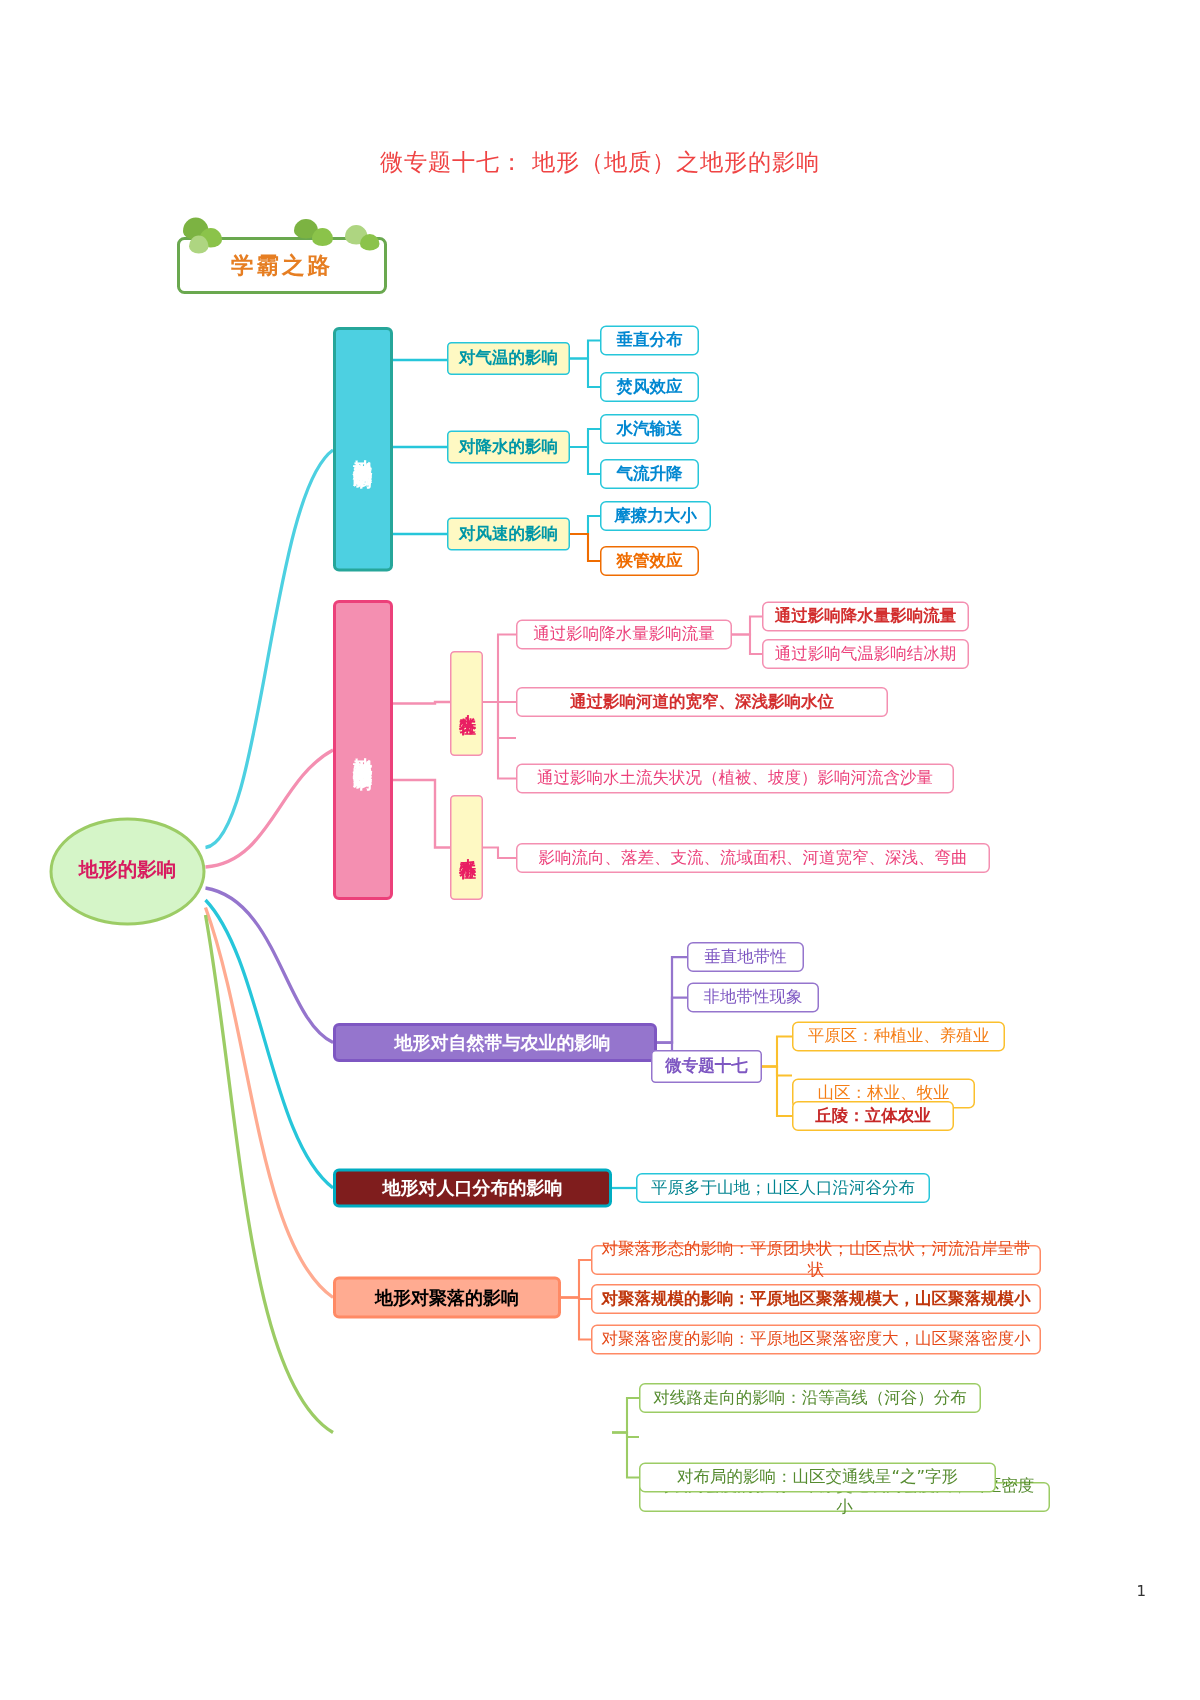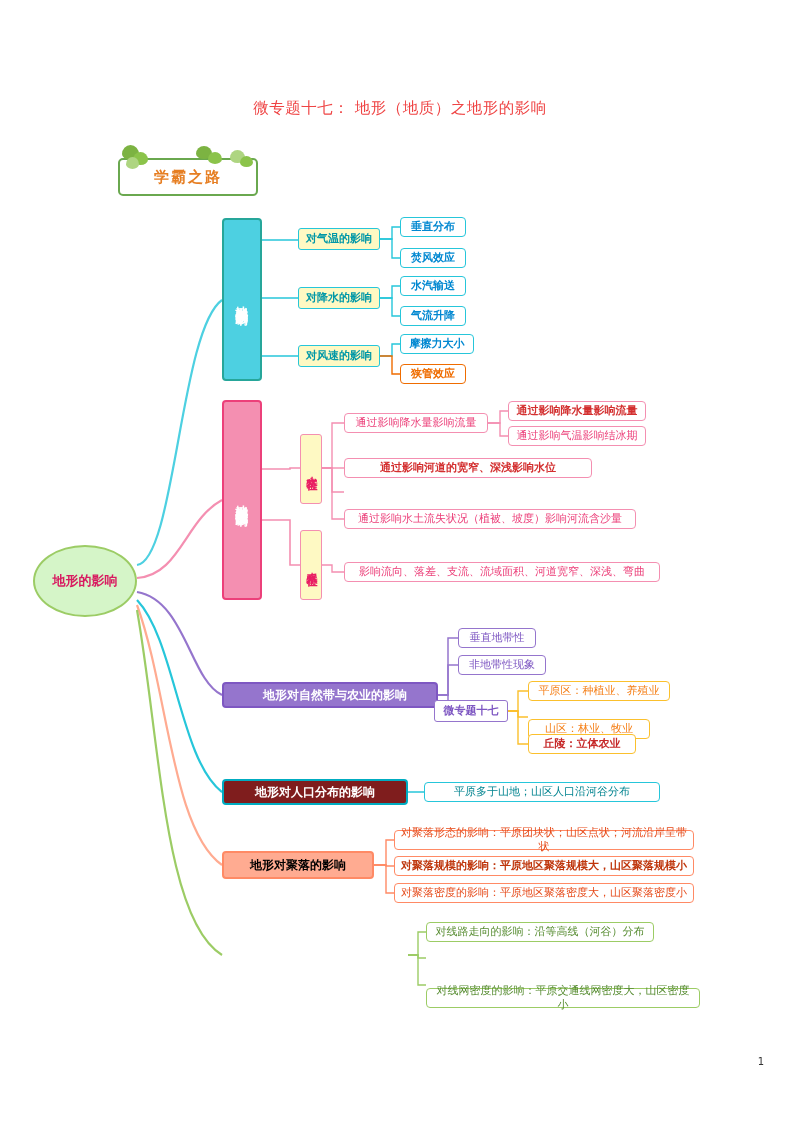--- a/index.html
+++ b/index.html
@@ -176,24 +176,25 @@
 
   <div class="node n-natural">地形对自然带与农业的影响</div>
   <div class="node leafbox pu" style="left:458px;top:628px;width:78px;height:20px;">垂直地带性</div>
   <div class="node leafbox pu" style="left:458px;top:655px;width:88px;height:20px;">非地带性现象</div>
   <div class="node l2 b-agri">微专题十七</div>
   <div class="node leafbox ylw" style="left:528px;top:681px;width:142px;height:20px;">平原区：种植业、养殖业</div>
   <div class="node leafbox ylw" style="left:528px;top:707px;width:122px;height:20px;margin-top:12px;">山区：林业、牧业</div>
   <div class="node leafbox ylw-r" style="left:528px;top:734px;width:108px;height:20px;">丘陵：立体农业</div>
 
   <div class="node n-pop">地形对人口分布的影响</div>
-  <div class="node leafbox cyan2" style="left:424px;top:782px;width:236px;height:20px;">平原多于山地；山区人口沿河谷分布</div>
+  <div class="node leafbox cyan2" style="left:424px;top:782px;width:196px;height:20px;">平原多于山地；山区人口沿河谷分布</div>
 
   <div class="node n-settle">地形对聚落的影响</div>
   <div class="node leafbox orn" style="left:394px;top:830px;width:300px;height:20px;">对聚落形态的影响：平原团块状；山区点状；河流沿岸呈带状</div>
   <div class="node leafbox orn-b" style="left:394px;top:856px;width:300px;height:20px;">对聚落规模的影响：平原地区聚落规模大，山区聚落规模小</div>
   <div class="node leafbox orn" style="left:394px;top:883px;width:300px;height:20px;">对聚落密度的影响：平原地区聚落密度大，山区聚落密度小</div>
 
   <div class="node leafbox grn" style="left:426px;top:922px;width:228px;height:20px;">对线路走向的影响：沿等高线（河谷）分布</div>
   <div class="node leafbox grn" style="left:426px;top:948px;width:274px;height:20px;margin-top:40px;">对线网密度的影响：平原交通线网密度大，山区密度小</div>
+  <div class="node leafbox grn" style="left:426px;top:975px;width:238px;height:20px;">对布局的影响：山区交通线呈“之”字形</div>
 
   <div class="pagenum">1</div>
 </div>
 
 </body></html>

